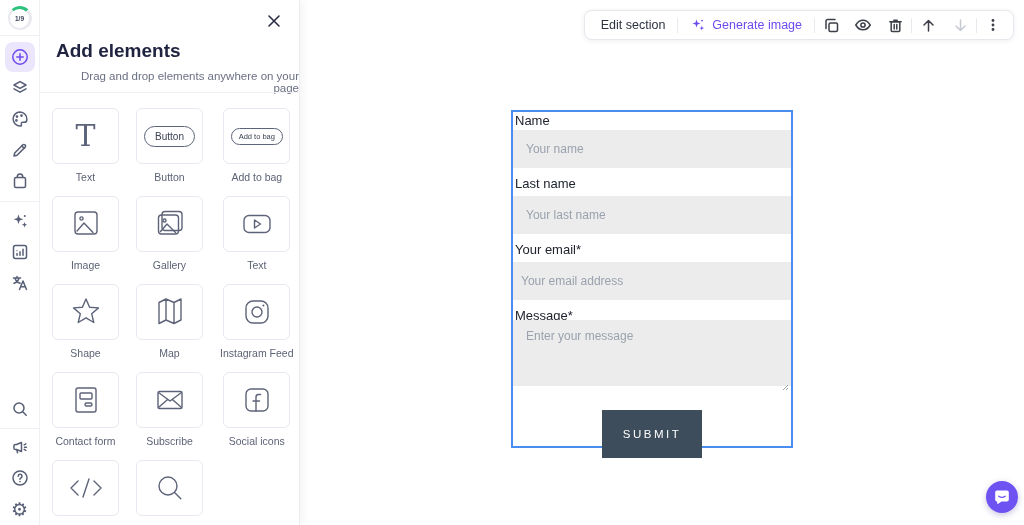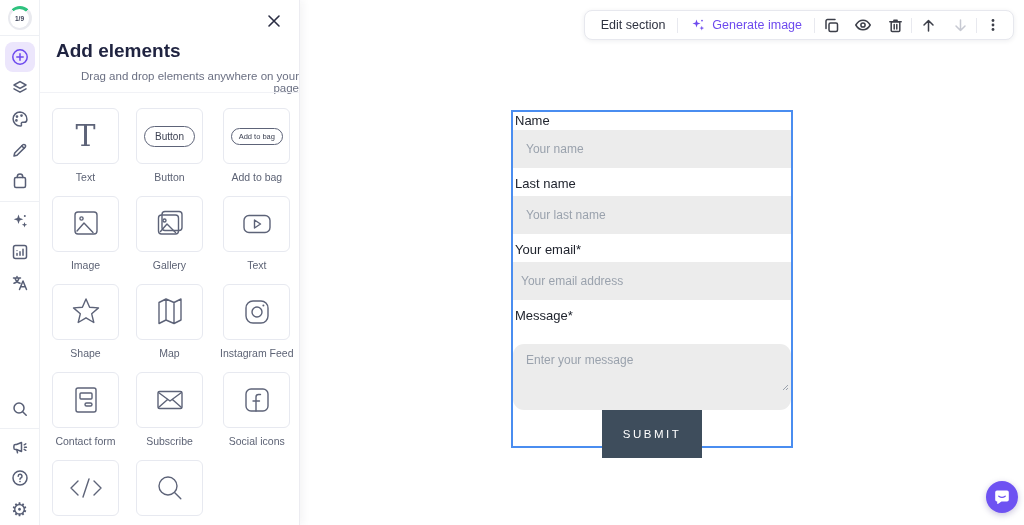--- a/index.html
+++ b/index.html
@@ -378,21 +378,21 @@
       <label class="ff-label" style="top:1px">Name</label>
       <input class="ff-input" style="top: 18px;" type="text" placeholder="Your name">
 
       <label class="ff-label" style="top:64px">Last name</label>
       <input class="ff-input" style="top: 84px;" type="text" placeholder="Your last name">
 
       <label class="ff-label" style="top:130px">Your email*</label>
       <input class="ff-input" style="top: 150px; padding-left: 8px;" type="text" placeholder="Your email address">
 
       <label class="ff-label" style="top:196px">Message*</label>
-      <textarea class="ff-area" style="top: 232px; border-radius: 11px;" placeholder="Enter your message"></textarea>
+      <textarea class="ff-area" style="top: 208px;" placeholder="Enter your message"></textarea>
       <svg class="resize-corner" style="top:272px" width="7" height="7" viewBox="0 0 7 7">
         <path d="M6 1L1 6M6 4L4 6" stroke="#9aa2ad" stroke-width="1"></path>
       </svg>
 
       <button class="submit-btn">SUBMIT</button>
     </section>
   </main>
 
   <div class="chat-fab">
     <svg width="16" height="16" viewBox="0 0 16 16">

